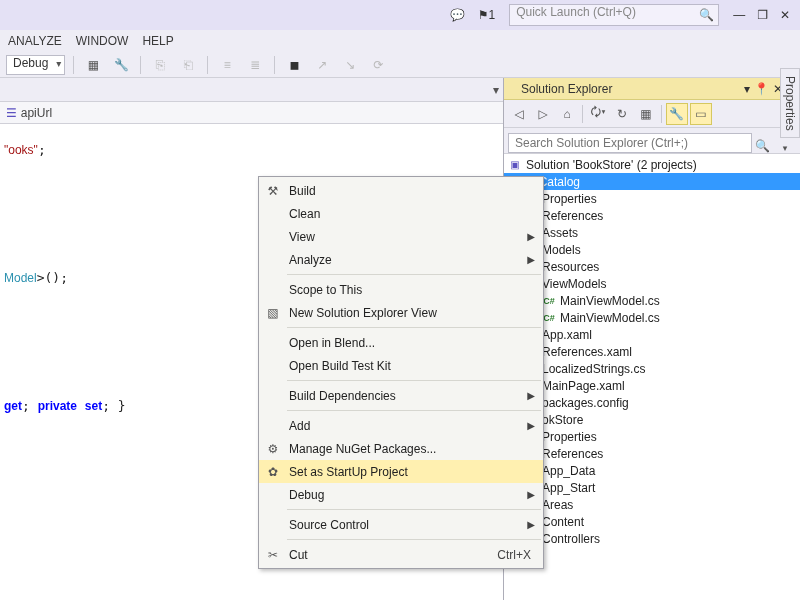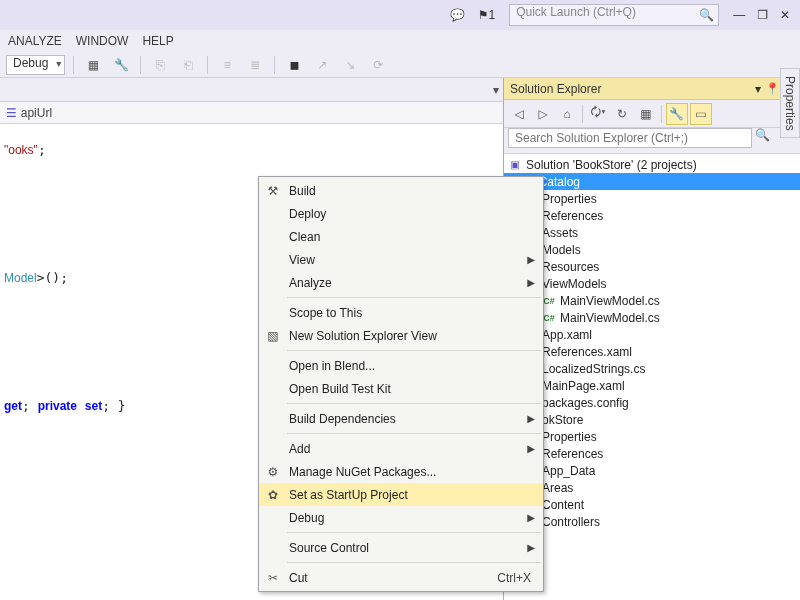--- a/index.html
+++ b/index.html
@@ -20,26 +20,26 @@
 .editor-area { flex: 1; min-width: 0; background: #fff; position: relative; display: flex; flex-direction: column; }
 .editor-dropdowns { height: 22px; display: flex; align-items: center; border-bottom: 1px solid #d0d0d8; background: #f6f6f9; }
 .editor-dropdowns .dd { padding: 0 6px; color: #444; display: flex; align-items: center; gap: 4px; }
 .editor-body { flex: 1; background: #fff; color: #222; padding: 10px 0 0 4px; font-family: Consolas, monospace; font-size: 13px; line-height: 32px; white-space: pre; overflow: hidden; }
 .kw { color: #0000ff; font-weight: bold; }
 .str { color: #a31515; }
 .typ { color: #2b91af; }
 
 
 .rpanel-wrap { width: 297px; border-left: 1px solid #adadb8; display: flex; flex-direction: column; background: #f6f6f9; position: relative; }
-.rpanel-title { height: 22px; background: #f5e8a7; border-bottom: 1px solid #d8cd7a; display: flex; align-items: center; padding: 0 6px; color: #333; font-size: 12px; justify-content: space-between; }
+.rpanel-title { height: 22px; background: #f5e8a7; border-bottom: 1px solid #d8cd7a; display: flex; align-items: center; padding: 0 17px; color: #333; font-size: 12px; justify-content: space-between; }
 .rpanel-title .ricons { display: flex; gap: 4px; }
 .rpanel-tools { height: 28px; display: flex; align-items: center; gap: 2px; padding: 0 4px; border-bottom: 1px solid #d0d0d8; background: #eeedf5; }
 .rpanel-tools .tbtn { width: 22px; height: 22px; display: inline-flex; align-items: center; justify-content: center; color: #555; }
 .rpanel-tools .tbtn.sel { background: #fff0b0; border: 1px solid #d6c85f; }
-.rpanel-search { height: 26px; display: flex; align-items: flex-start; padding: 0 4px; border-bottom: 1px solid #d0d0d8; background: #eeedf5; }
+.rpanel-search { height: 26px; display: flex; align-items: flex-end; padding: 0 4px; border-bottom: 1px solid #d0d0d8; background: #eeedf5; }
 .rpanel-search input { flex: 1; height: 20px; border: 1px solid #bcbcc8; padding: 0 6px; color: #888; background: #fff; }
 .rpanel-search .srch { width: 22px; color: #555; text-align: center; }
 
 .tree { flex: 1; overflow: hidden; background: #fff; color: #222; font-size: 12px; padding-top: 2px; position: relative; }
 .tree .node { display: flex; align-items: center; height: 17px; padding-left: 4px; gap: 4px; }
 .tree .node.l1 { padding-left: 22px; }
 .tree .node.l2 { padding-left: 38px; }
 .tree .node.sel { background: #3399ff; color: #fff; }
 .tree .ico { width: 14px; display: inline-flex; justify-content: center; font-size: 10px; }
 .tree .ico.cs { color: #2a7a2a; font-size: 9px; font-weight: bold; }
@@ -201,42 +201,42 @@
           <div class="node l2">
             <span>Properties</span>
           </div>
           <div class="node l2">
             <span>References</span>
           </div>
           <div class="node l2">
             <span>App_Data</span>
           </div>
           <div class="node l2">
+            <span>App_Start</span>
+          </div>
+          <div class="node l2">
             <span>Areas</span>
           </div>
           <div class="node l2">
             <span>Content</span>
           </div>
           <div class="node l2">
             <span>Controllers</span>
           </div>
         </div>
     </div>
   </div>
 </div>
 
 <div class="prop-tab">Properties</div>
 
 <div class="ctx" id="ctx-menu">
     <div class="row">
       <span class="cicon">⚒</span>
       <span>Build</span>
-    </div>
-    <div class="row">
-      <span>Deploy</span>
     </div>
     <div class="row">
       <span>Clean</span>
     </div>
     <div class="row">
       <span>View</span>
       <span class="arrow">▶</span>
     </div>
     <div class="row">
       <span>Analyze</span>

